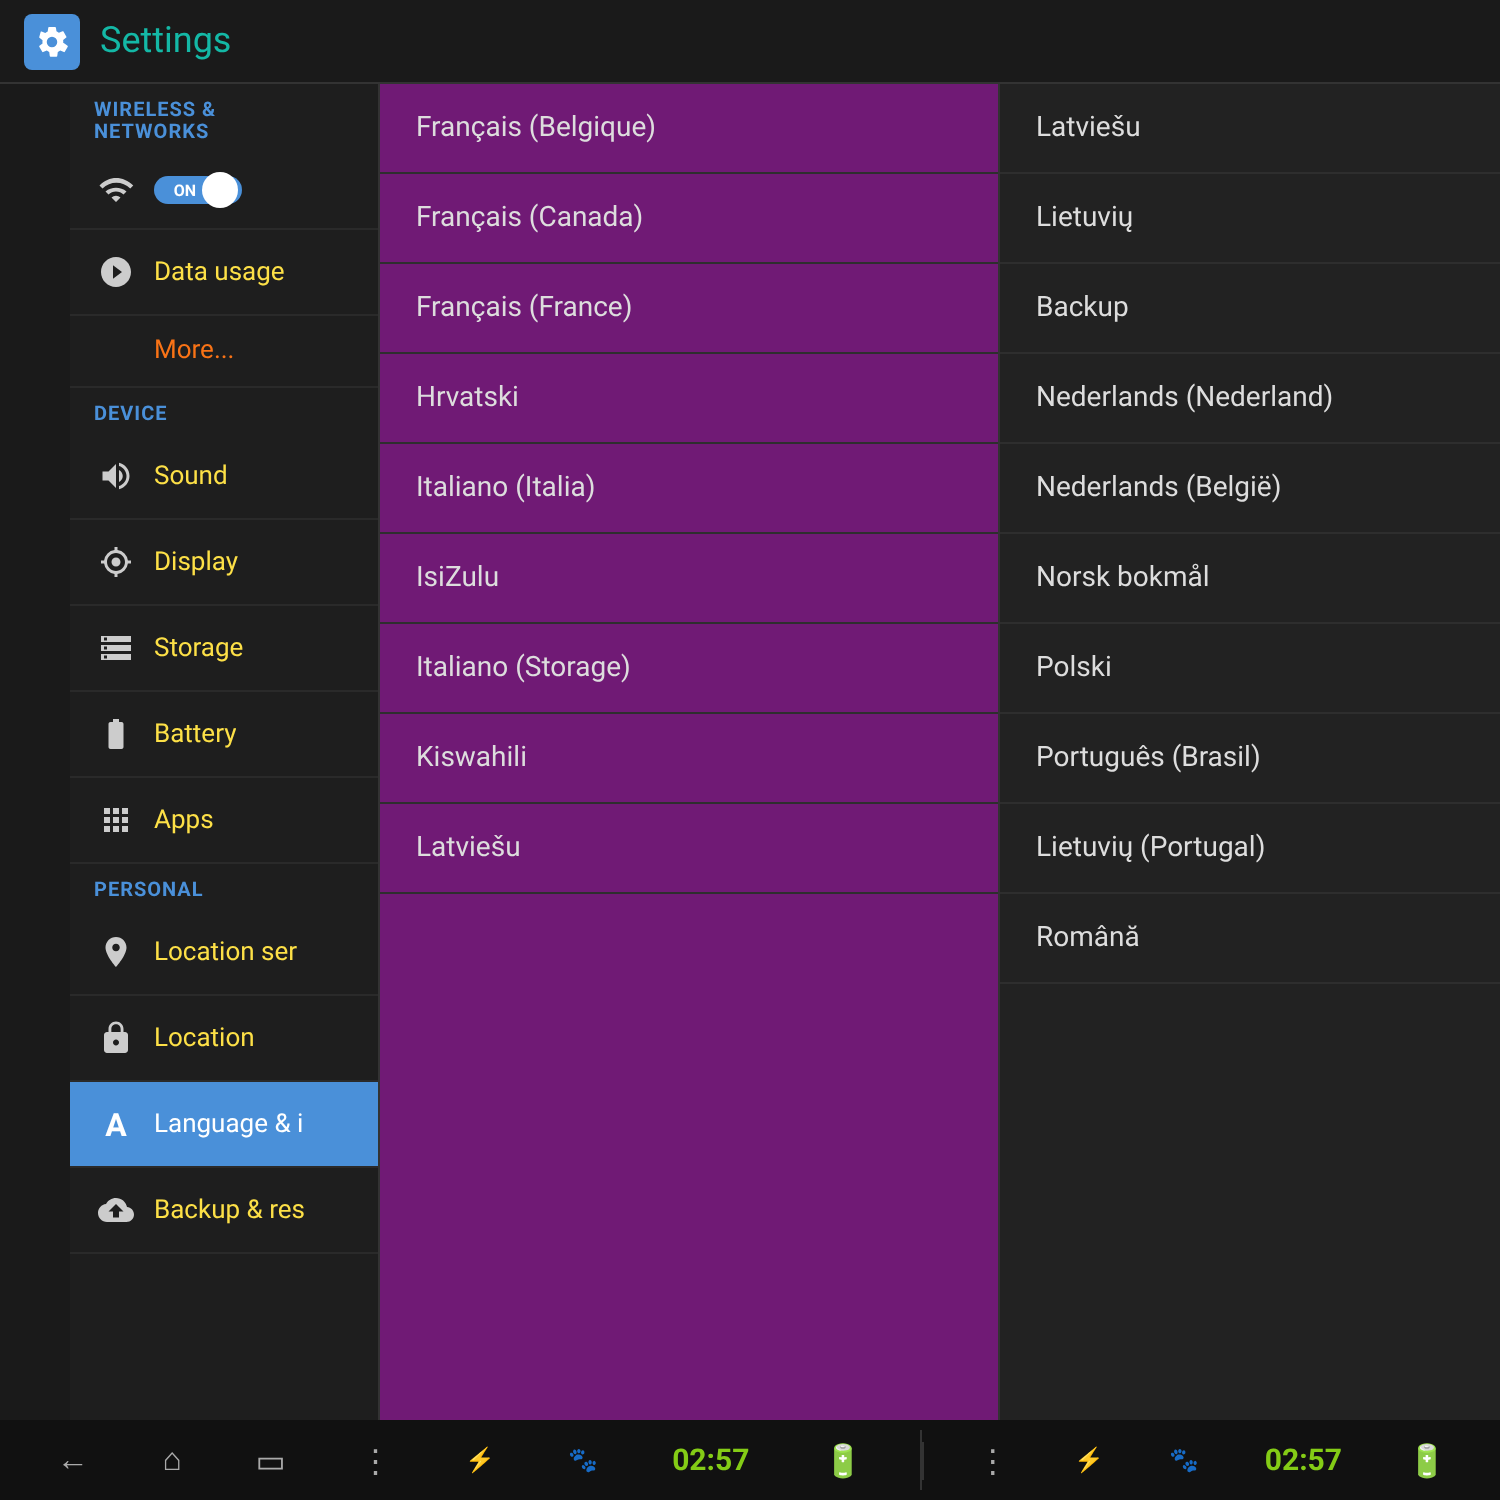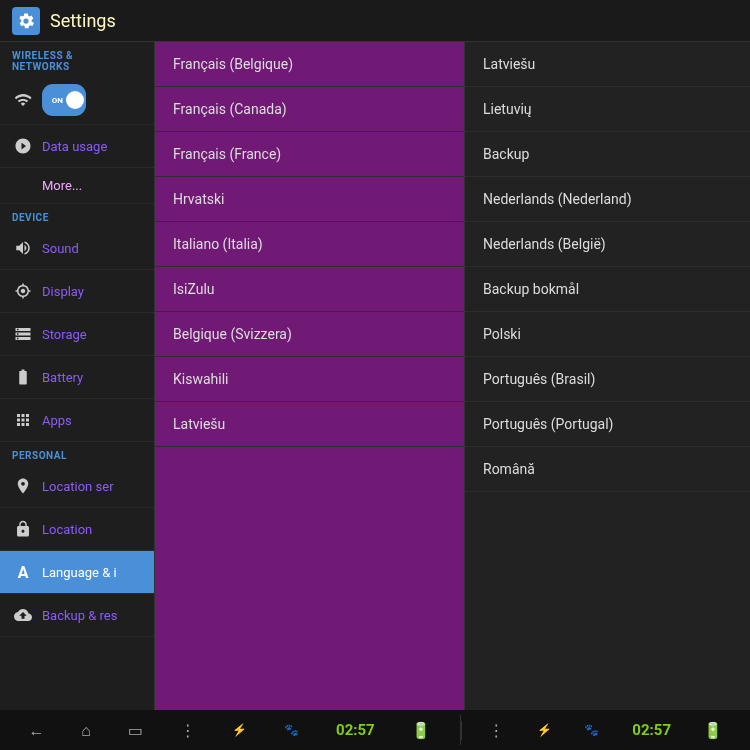--- a/index.html
+++ b/index.html
@@ -29,28 +29,29 @@
       height: 28px;
       background: #4a90d9;
       border-radius: 4px;
       display: flex;
       align-items: center;
       justify-content: center;
       margin-right: 10px;
     }
     .title-bar-title {
       font-size: 18px;
-      color: #fef9c3;
+      color: #14b8a6;
     }
 
     
     .main-content {
       display: flex;
       flex: 1;
       overflow: hidden;
+      padding-left: 35px;
     }
 
     
     .sidebar {
       width: 155px;
       background: #1e1e1e;
       flex-shrink: 0;
       overflow-y: auto;
       border-right: 1px solid #333;
     }
@@ -62,21 +63,21 @@
       font-weight: bold;
       text-transform: uppercase;
       letter-spacing: 0.5px;
     }
 
     .sidebar-item {
       display: flex;
       align-items: center;
       padding: 10px 12px;
       font-size: 13px;
-      color: #8b5cf6;
+      color: #fde047;
       cursor: pointer;
       border-bottom: 1px solid #2a2a2a;
     }
     .sidebar-item.active {
       background: #4a90d9;
       color: #ffffff;
     }
     .sidebar-item-icon {
       width: 22px;
       height: 22px;
@@ -105,21 +106,21 @@
       height: 22px;
       margin-right: 8px;
       display: flex;
       align-items: center;
       justify-content: center;
       font-size: 14px;
       color: #cccccc;
     }
     .toggle-switch {
       width: 44px;
-      height: 32px;
+      height: 14px;
       background: #4a90d9;
       border-radius: 11px;
       display: flex;
       align-items: center;
       justify-content: flex-end;
       padding-right: 2px;
       font-size: 9px;
       color: white;
       font-weight: bold;
       cursor: pointer;
@@ -202,21 +203,21 @@
       background: #1a1a1a;
     }
     ::-webkit-scrollbar-thumb {
       background: #444;
       border-radius: 2px;
     }
 
     .more-item {
       padding: 10px 12px;
       font-size: 13px;
-      color: #f0abfc;
+      color: #f97316;
       cursor: pointer;
       border-bottom: 1px solid #2a2a2a;
       padding-left: 42px;
     }
   </style>
 </head>
 <body>
 
 <div class="title-bar">
   <div class="title-bar-icon">
@@ -340,35 +341,35 @@
     </div>
   </div>
 
   <div class="center-column">
     <div class="language-item">Français (Belgique)</div>
     <div class="language-item">Français (Canada)</div>
     <div class="language-item">Français (France)</div>
     <div class="language-item">Hrvatski</div>
     <div class="language-item">Italiano (Italia)</div>
     <div class="language-item">IsiZulu</div>
-    <div class="language-item">Belgique (Svizzera)</div>
+    <div class="language-item">Italiano (Storage)</div>
     <div class="language-item">Kiswahili</div>
     <div class="language-item">Latviešu</div>
   </div>
 
   <div class="right-column">
     <div class="language-item">Latviešu</div>
     <div class="language-item">Lietuvių</div>
     <div class="language-item">Backup</div>
     <div class="language-item">Nederlands (Nederland)</div>
     <div class="language-item">Nederlands (België)</div>
-    <div class="language-item">Backup bokmål</div>
+    <div class="language-item">Norsk bokmål</div>
     <div class="language-item">Polski</div>
     <div class="language-item">Português (Brasil)</div>
-    <div class="language-item">Português (Portugal)</div>
+    <div class="language-item">Lietuvių (Portugal)</div>
     <div class="language-item">Română</div>
   </div>
 
 </div>
 
 <div class="nav-bar">
 
   <div class="nav-bar-left">
     <span class="nav-icon">←</span>
     <span class="nav-icon">⌂</span>

